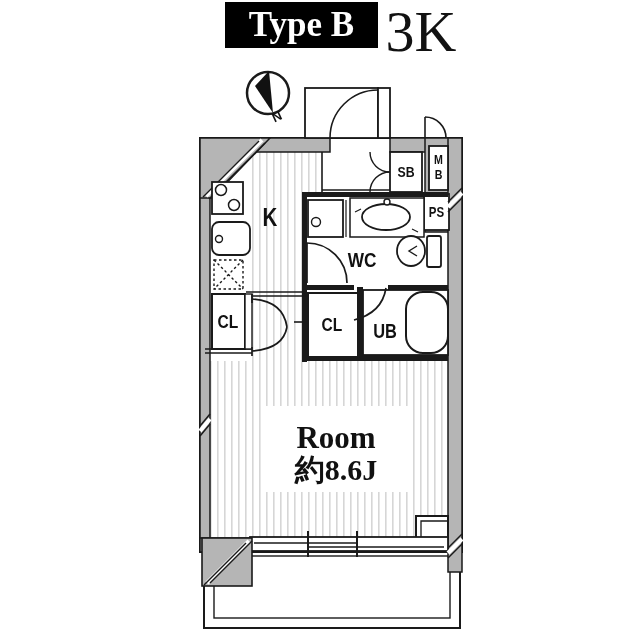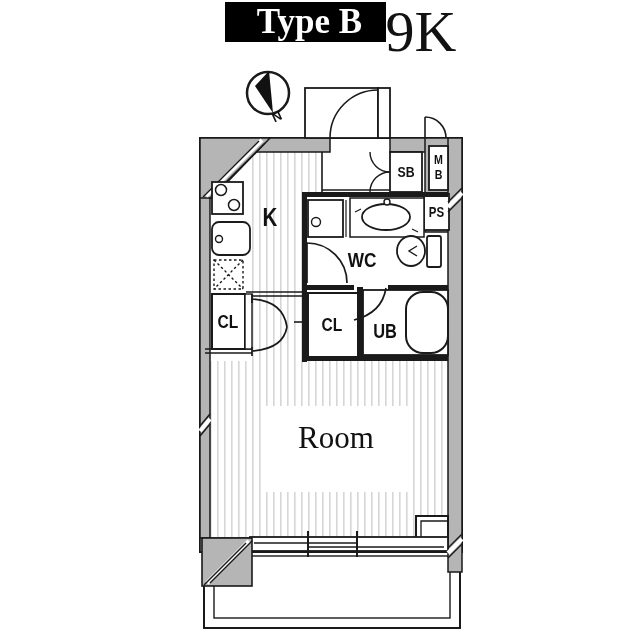--- a/index.html
+++ b/index.html
@@ -3,23 +3,23 @@
 <meta charset="utf-8">
 <style>
   html,body{margin:0;padding:0;background:#fff;}
   .stage{position:relative;width:640px;height:640px;background:#fff;overflow:hidden;
          font-family:"Liberation Sans",sans-serif;}
   .plan-svg{position:absolute;left:0;top:0;}
   .label{position:absolute;display:flex;align-items:center;justify-content:center;
          color:#111;font-weight:bold;line-height:1.15;white-space:pre-line;text-align:center;
          font-family:"Liberation Sans",sans-serif;}
   .cond{transform:scaleX(.82);}
-  .serif{font-family:"Liberation Serif",serif;font-weight:normal;}
-  .title-box{position:absolute;left:225px;top:2px;width:153px;height:40px;background:#000;
-             display:flex;align-items:center;justify-content:center;padding-left:8px;}
+  .serif{font-family:"Liberation Serif",serif;font-weight:bold;}
+  .title-box{position:absolute;left:225px;top:2px;width:153px;height:46px;background:#000;
+             display:flex;align-items:center;justify-content:center;}
   .title-box span{font-family:"Liberation Serif",serif;font-weight:bold;color:#fff;font-size:35px;}
   .plan-label{position:absolute;left:380px;top:0px;width:82px;height:62px;
               display:flex;align-items:center;justify-content:center;
               font-family:"Liberation Serif",serif;font-size:58px;color:#111;}
   .north-label{position:absolute;left:268px;top:109px;width:18px;height:16px;
                font-size:13px;font-weight:bold;transform:rotate(-25deg);}
 </style>
 </head>
 <body>
 
@@ -190,27 +190,28 @@
 
     <g>
       <circle cx="268" cy="93" r="21" fill="#fff" stroke="#1a1a1a" stroke-width="2.5"></circle>
       <polygon points="255,86 269,71 273,113" fill="#111"></polygon>
     </g>
   </svg>
 
   <div class="title-box">
     <span>Type B</span>
   </div>
-  <div class="plan-label">9K</div>
+  <div class="plan-label">3K</div>
   <div class="north-label label">N</div>
 
   <div class="label cond" style="left:250px;top:202px;width:40px;height:30px;font-size:25px;">K</div>
   <div class="label cond" style="left:390px;top:158px;width:32px;height:28px;font-size:15px;">SB</div>
   <div class="label cond" style="left:428px;top:148px;width:21px;height:40px;font-size:13px;">M
 B</div>
   <div class="label cond" style="left:423px;top:198px;width:27px;height:28px;font-size:14px;">PS</div>
   <div class="label cond" style="left:342px;top:246px;width:40px;height:28px;font-size:21px;">WC</div>
   <div class="label cond" style="left:208px;top:308px;width:40px;height:28px;font-size:19px;">CL</div>
   <div class="label cond" style="left:312px;top:311px;width:40px;height:28px;font-size:19px;">CL</div>
   <div class="label cond" style="left:365px;top:317px;width:40px;height:28px;font-size:20px;">UB</div>
   <div class="label serif" style="left:276px;top:421px;width:120px;height:33px;font-size:31px;">Room</div>
+  <div class="label serif" style="left:276px;top:453px;width:120px;height:34px;font-size:30px;">約8.6J</div>
 
 </div>
 
 </body></html>

